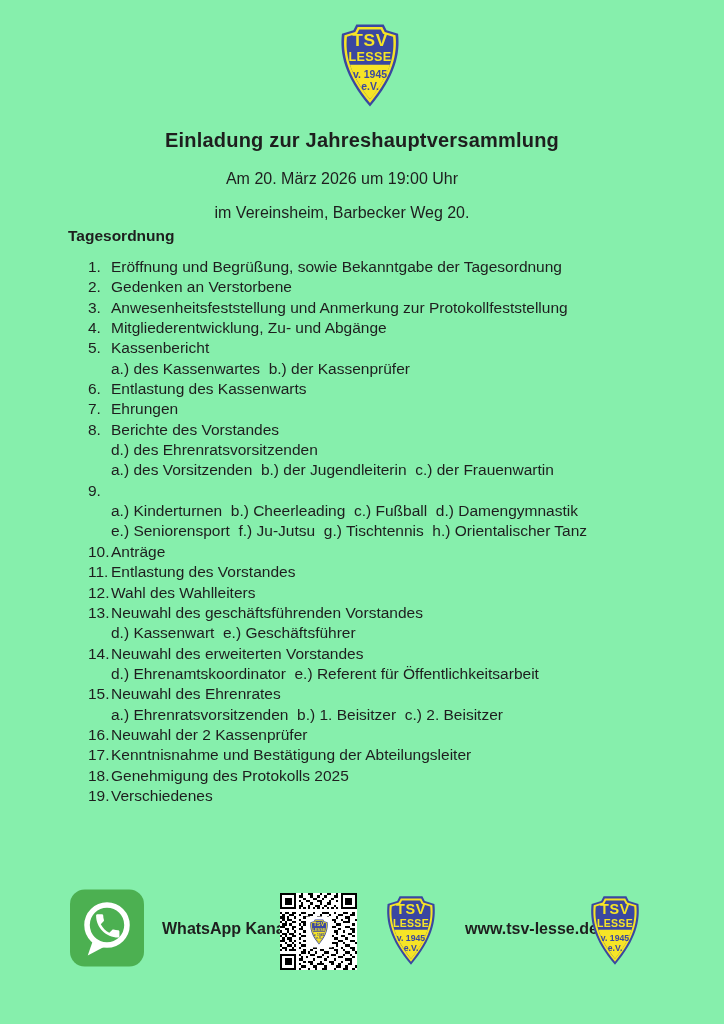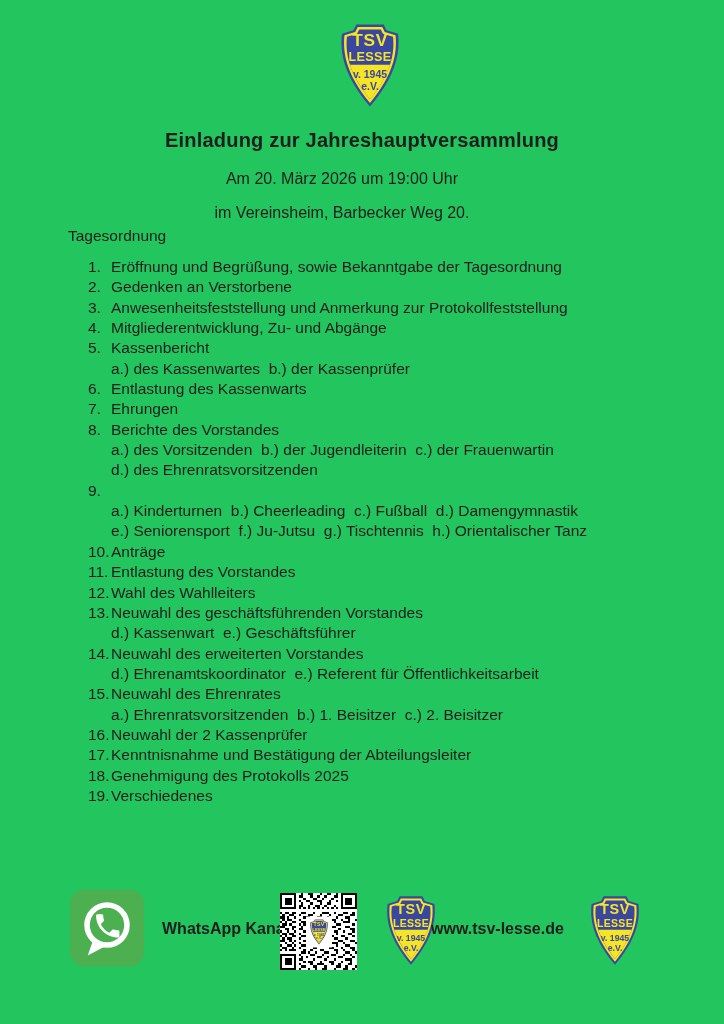--- a/index.html
+++ b/index.html
@@ -1,45 +1,45 @@
 <!DOCTYPE html>
 <html lang="de"><head>
 <meta charset="utf-8">
 <style>
   html,body{margin:0;padding:0;background:#fff;}
   body{width:724px;height:1024px;position:relative;font-family:"Liberation Sans",sans-serif;color:#1e1e1e;}
-  .page{position:absolute;inset:0;overflow:hidden;background:#22c55e;}
+  .page{position:absolute;inset:0;overflow:hidden;background:#86efac;}
 
   .shield-slot svg{width:100%;height:100%;display:block;}
   .logo-header{position:absolute;left:334px;top:21px;width:72px;height:89px;}
 
   .title{position:absolute;top:129px;left:0;width:724px;margin:0;text-align:center;
          font-size:20px;font-weight:bold;letter-spacing:.2px;}
   .subline{position:absolute;left:0;width:684px;text-align:center;font-size:16px;line-height:21px;}
   .sub-date{top:168px;}
   .sub-loc{top:189.5px;margin-top:12px;}
 
-  .agenda-heading{position:absolute;left:68px;top:227px;margin:0;font-size:15.5px;font-weight:normal;}
+  .agenda-heading{position:absolute;left:68px;top:227px;margin:0;font-size:15.5px;font-weight:bold;}
 
   .agenda{position:absolute;left:88px;top:257px;width:560px;font-size:15.5px;line-height:20.35px;}
   .arow{display:flex;white-space:pre-wrap;}
   .arow .num{flex:0 0 23px;}
   .arow.subrow{padding-left:23px;}
 
   .footer-item{position:absolute;}
   .wa-icon{left:70px;top:889px;width:74px;height:78px;}
   .wa-icon svg{width:100%;height:100%;display:block;}
   .wa-label{left:162px;top:920px;font-size:16px;font-weight:bold;}
   .qr{left:280px;top:893px;width:77px;height:77px;}
   .qr svg.qr-matrix{width:100%;height:100%;display:block;}
   .qr-logo-pad{position:absolute;left:50%;top:50%;transform:translate(-50%,-50%);
                width:26px;height:31px;background:#fff;display:flex;align-items:center;justify-content:center;}
   .qr-shield{width:22px;height:27px;}
   .footer-shield-1{left:381px;top:894px;width:60px;height:73px;}
-  .site-label{left:431px;top:920px;font-size:16px;font-weight:bold;}
+  .site-label{left:465px;top:920px;font-size:16px;font-weight:bold;}
   .footer-shield-2{left:585px;top:894px;width:60px;height:73px;}
 </style>
 </head>
 <body>
 
 <div class="page">
 
   <span class="shield-slot logo-header">
   <svg viewBox="0 0 100 118">
     <path d="M50 2 L31 2 L27 10 L11 15 C8 42 14 74 50 116 C86 74 92 42 89 15 L73 10 L69 2 Z" fill="#3a47a1"></path>
@@ -62,22 +62,22 @@
   <div class="agenda" id="agenda">
       <div class="arow"><span class="num">1.</span><span class="txt">Eröffnung und Begrüßung, sowie Bekanntgabe der Tagesordnung</span></div>
       <div class="arow"><span class="num">2.</span><span class="txt">Gedenken an Verstorbene</span></div>
       <div class="arow"><span class="num">3.</span><span class="txt">Anwesenheitsfeststellung und Anmerkung zur Protokollfeststellung</span></div>
       <div class="arow"><span class="num">4.</span><span class="txt">Mitgliederentwicklung, Zu- und Abgänge</span></div>
       <div class="arow"><span class="num">5.</span><span class="txt">Kassenbericht</span></div>
       <div class="arow subrow"><span class="txt">a.) des Kassenwartes  b.) der Kassenprüfer</span></div>
       <div class="arow"><span class="num">6.</span><span class="txt">Entlastung des Kassenwarts</span></div>
       <div class="arow"><span class="num">7.</span><span class="txt">Ehrungen</span></div>
       <div class="arow"><span class="num">8.</span><span class="txt">Berichte des Vorstandes</span></div>
+      <div class="arow subrow"><span class="txt">d.) des Ehrenratsvorsitzenden</span></div>
       <div class="arow subrow"><span class="txt">a.) des Vorsitzenden  b.) der Jugendleiterin  c.) der Frauenwartin</span></div>
-      <div class="arow subrow"><span class="txt">d.) des Ehrenratsvorsitzenden</span></div>
       <div class="arow"><span class="num">9.</span></div>
       <div class="arow subrow"><span class="txt">a.) Kinderturnen  b.) Cheerleading  c.) Fußball  d.) Damengymnastik</span></div>
       <div class="arow subrow"><span class="txt">e.) Seniorensport  f.) Ju-Jutsu  g.) Tischtennis  h.) Orientalischer Tanz</span></div>
       <div class="arow"><span class="num">10.</span><span class="txt">Anträge</span></div>
       <div class="arow"><span class="num">11.</span><span class="txt">Entlastung des Vorstandes</span></div>
       <div class="arow"><span class="num">12.</span><span class="txt">Wahl des Wahlleiters</span></div>
       <div class="arow"><span class="num">13.</span><span class="txt">Neuwahl des geschäftsführenden Vorstandes</span></div>
       <div class="arow subrow"><span class="txt">d.) Kassenwart  e.) Geschäftsführer</span></div>
       <div class="arow"><span class="num">14.</span><span class="txt">Neuwahl des erweiterten Vorstandes</span></div>
       <div class="arow subrow"><span class="txt">d.) Ehrenamtskoordinator  e.) Referent für Öffentlichkeitsarbeit</span></div>

